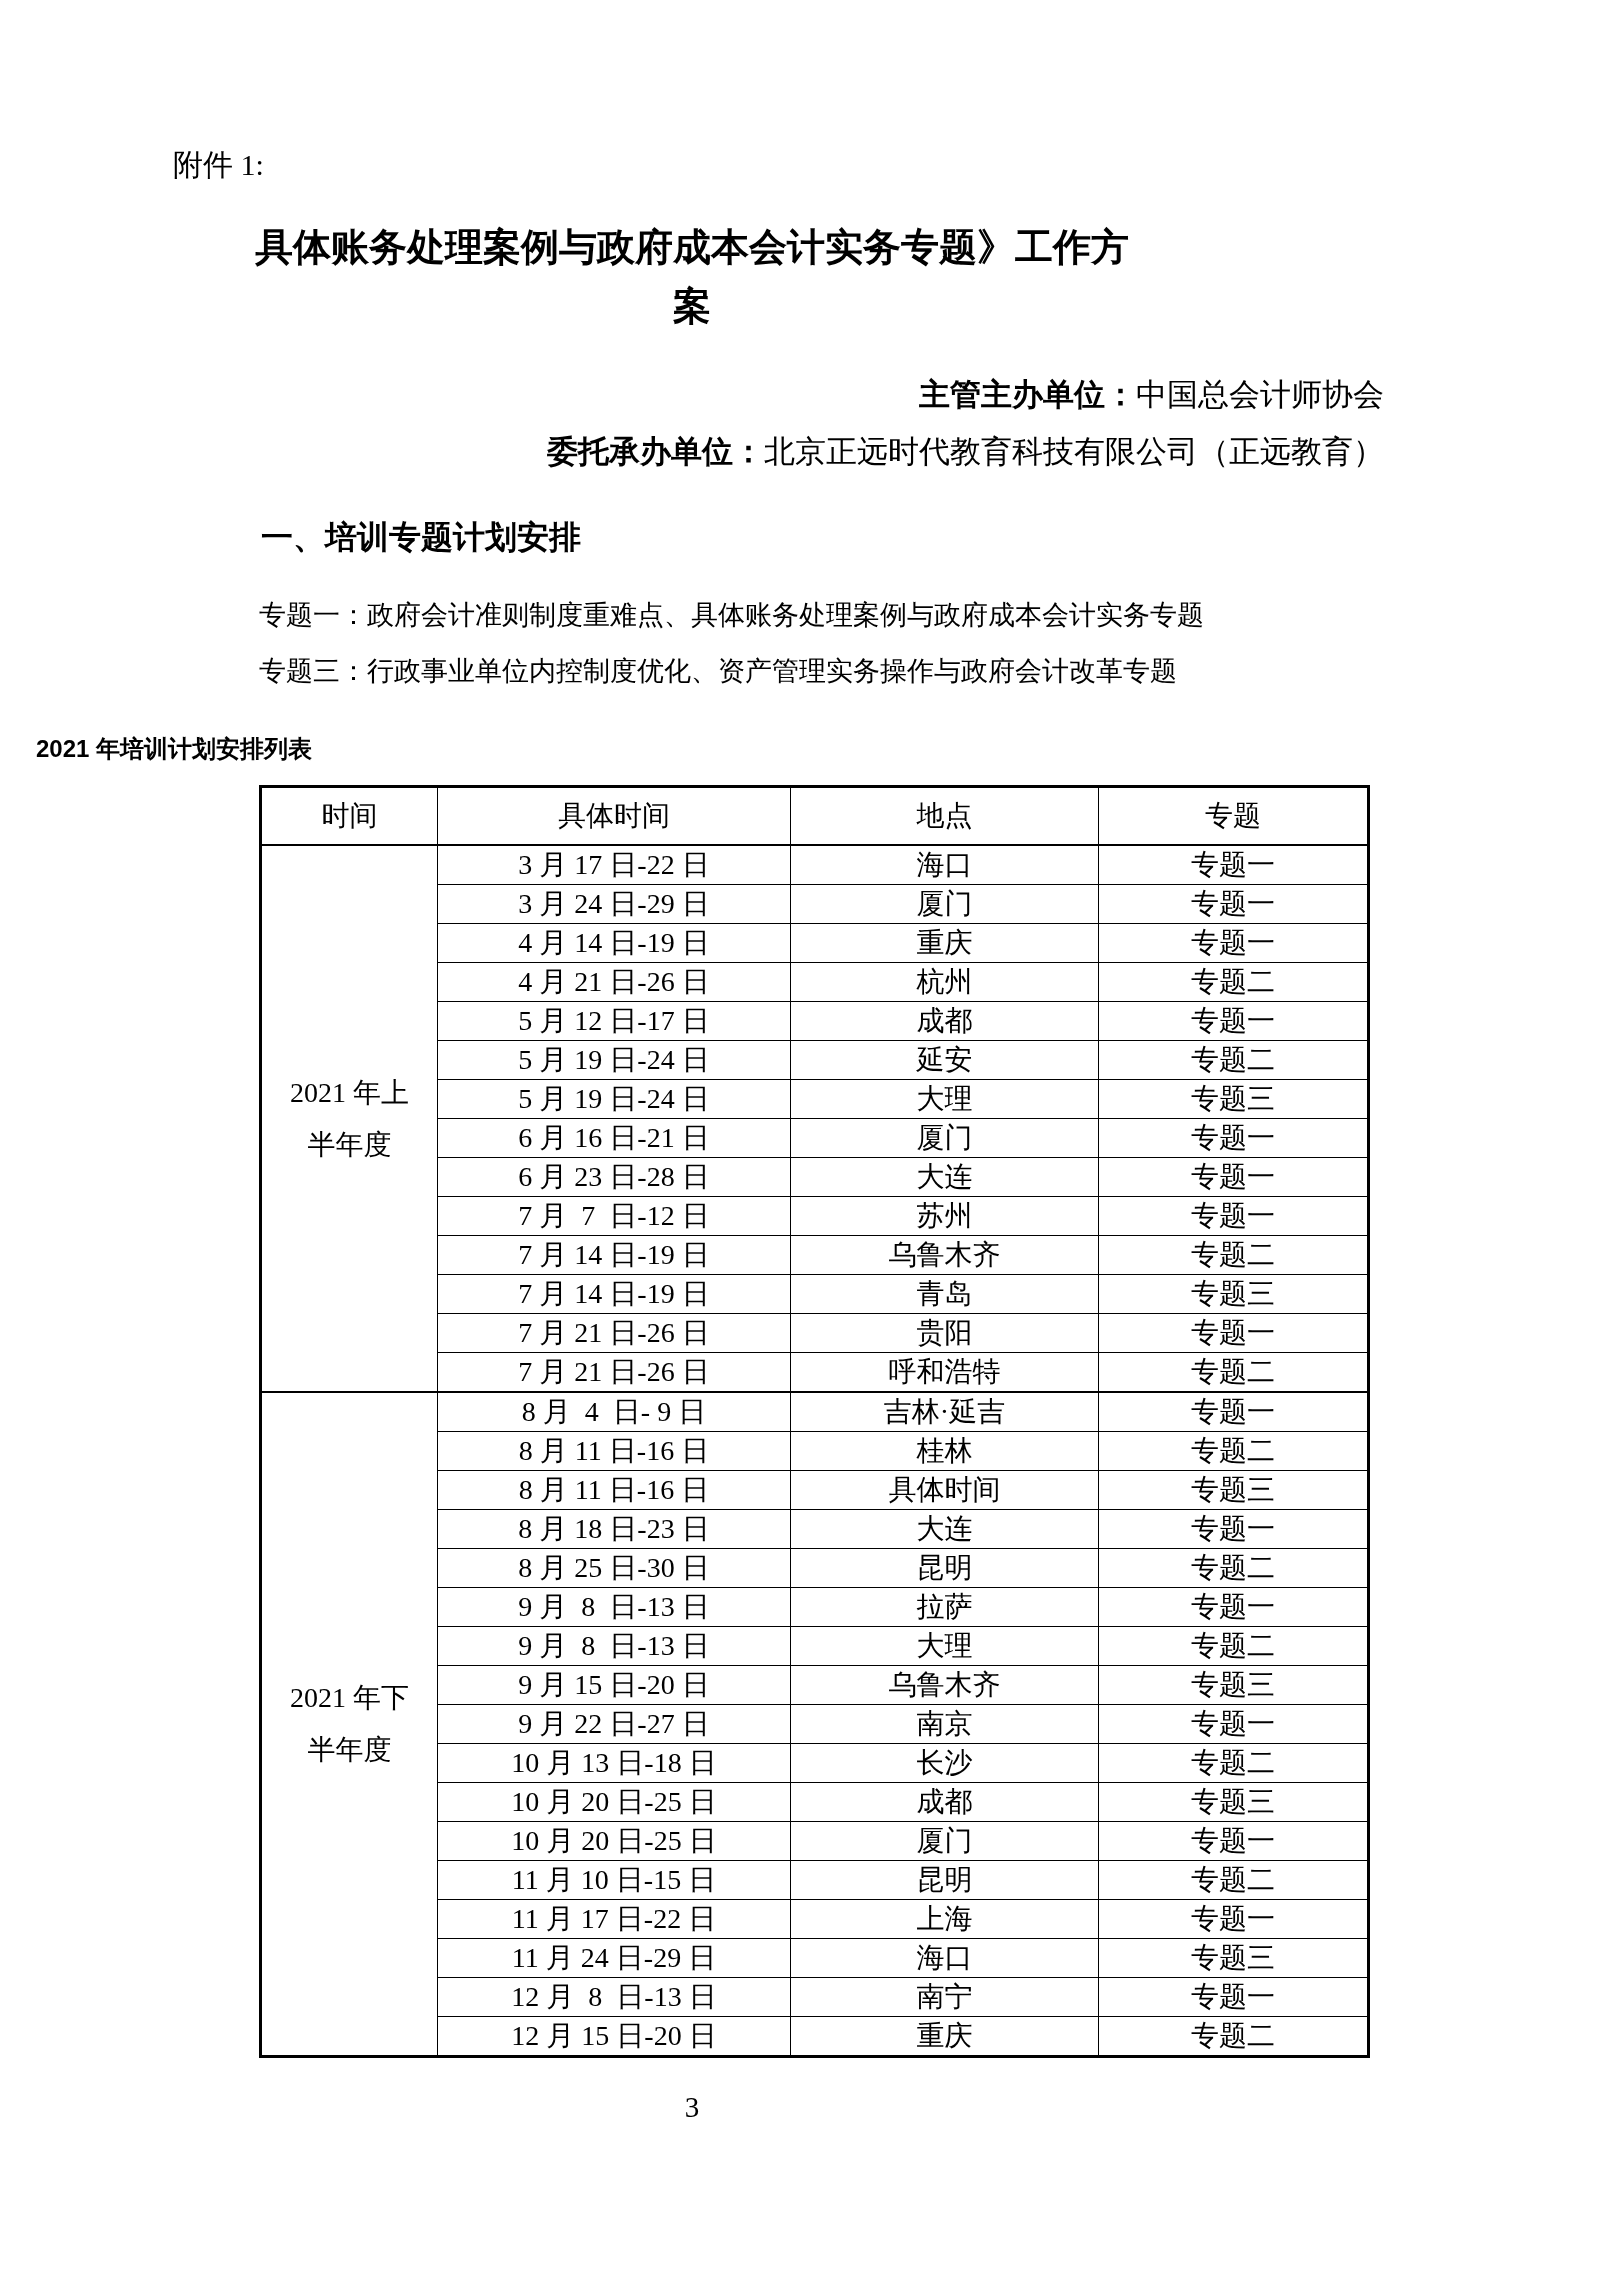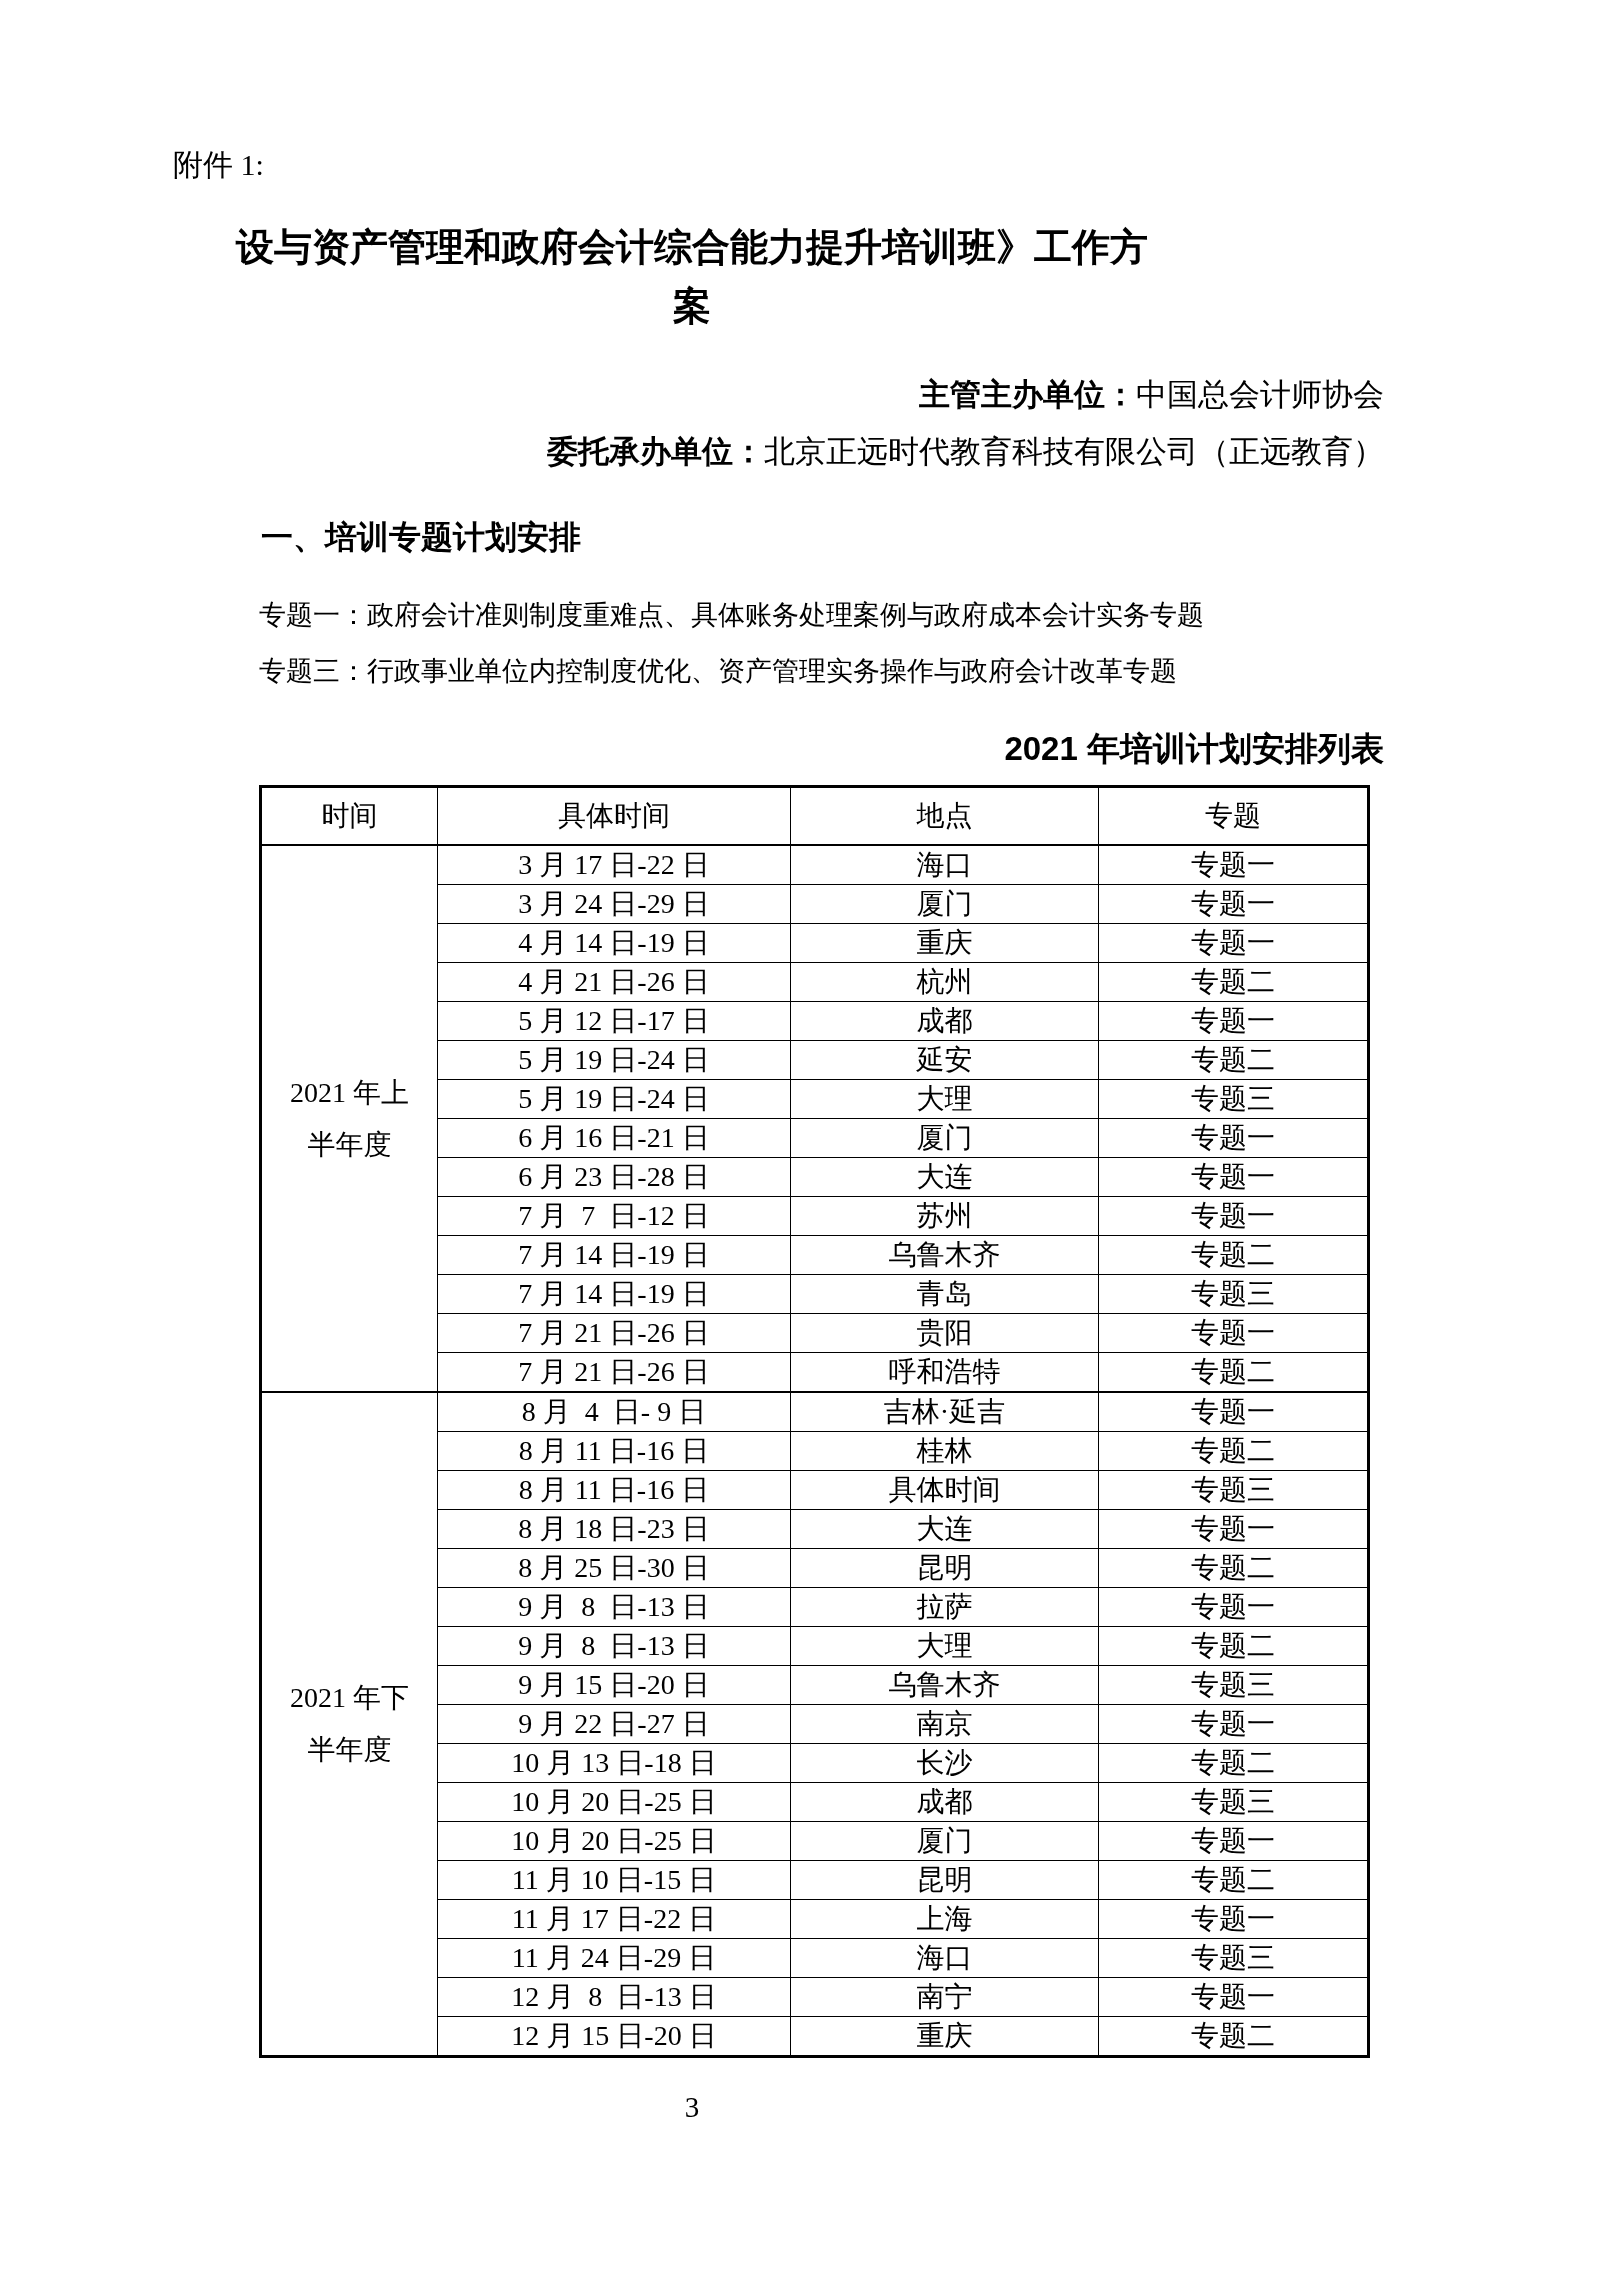--- a/index.html
+++ b/index.html
@@ -45,25 +45,26 @@
     font-size: 32px;
     line-height: 39px;
   }
   .topics {
     margin: 30px 0 0 259px;
     font-size: 27px;
     line-height: 56px;
   }
   .table-title {
     margin-top: 30px;
-    text-align: right;
+    text-align: left;
     font-family: "Liberation Sans", sans-serif;
     font-weight: bold;
-    font-size: 33px;
+    font-size: 24px;
     line-height: 39px;
+    margin-left: 36px;
   }
   table.schedule {
     margin: 17px 0 0 259px;
     width: 1107px;
     border-collapse: collapse;
     table-layout: fixed;
     border: 3.3px solid #000;
   }
   table.schedule th,
   table.schedule td {
@@ -89,21 +90,21 @@
   }
 </style>
 </head>
 <body>
 
 <div class="page">
 
   <div class="attachment">附件 1:</div>
 
   <div class="doc-title">
-    <div>设与资产管理和政府会计综合能力提升培训班》工作方</div>
+    <div>具体账务处理案例与政府成本会计实务专题》工作方</div>
     <div>案</div>
   </div>
 
   <div class="orgs">
     <div><span class="org-label">主管主办单位：</span><span>中国总会计师协会</span></div>
     <div><span class="org-label">委托承办单位：</span><span>北京正远时代教育科技有限公司（正远教育）</span></div>
   </div>
 
   <div class="section-heading">一、培训专题计划安排</div>
 

